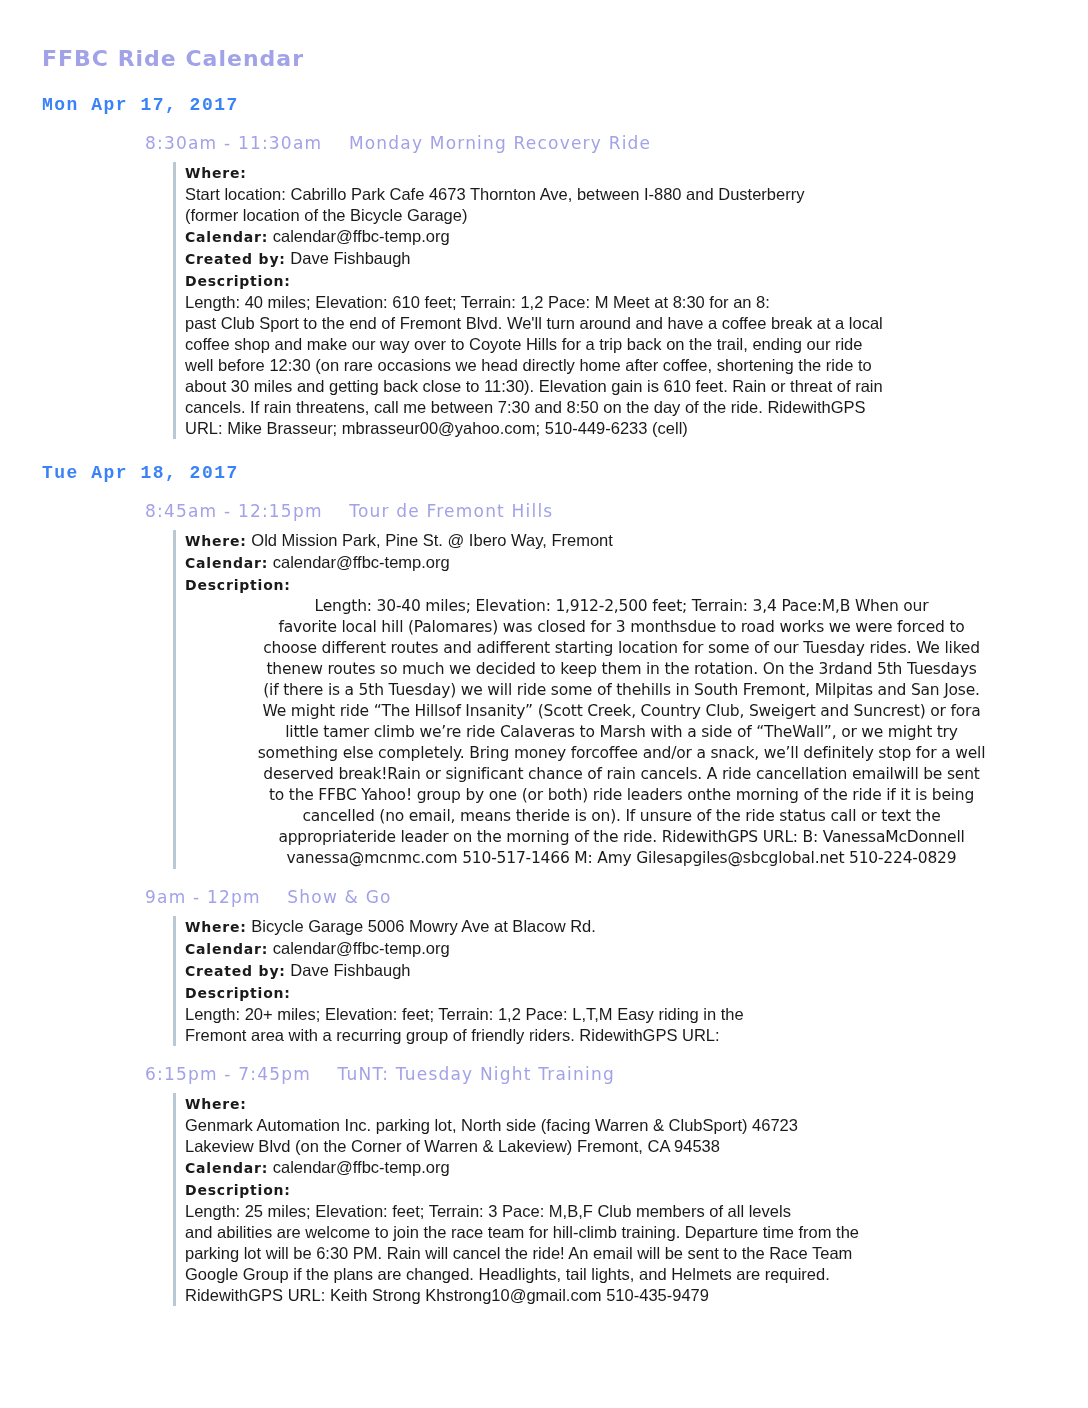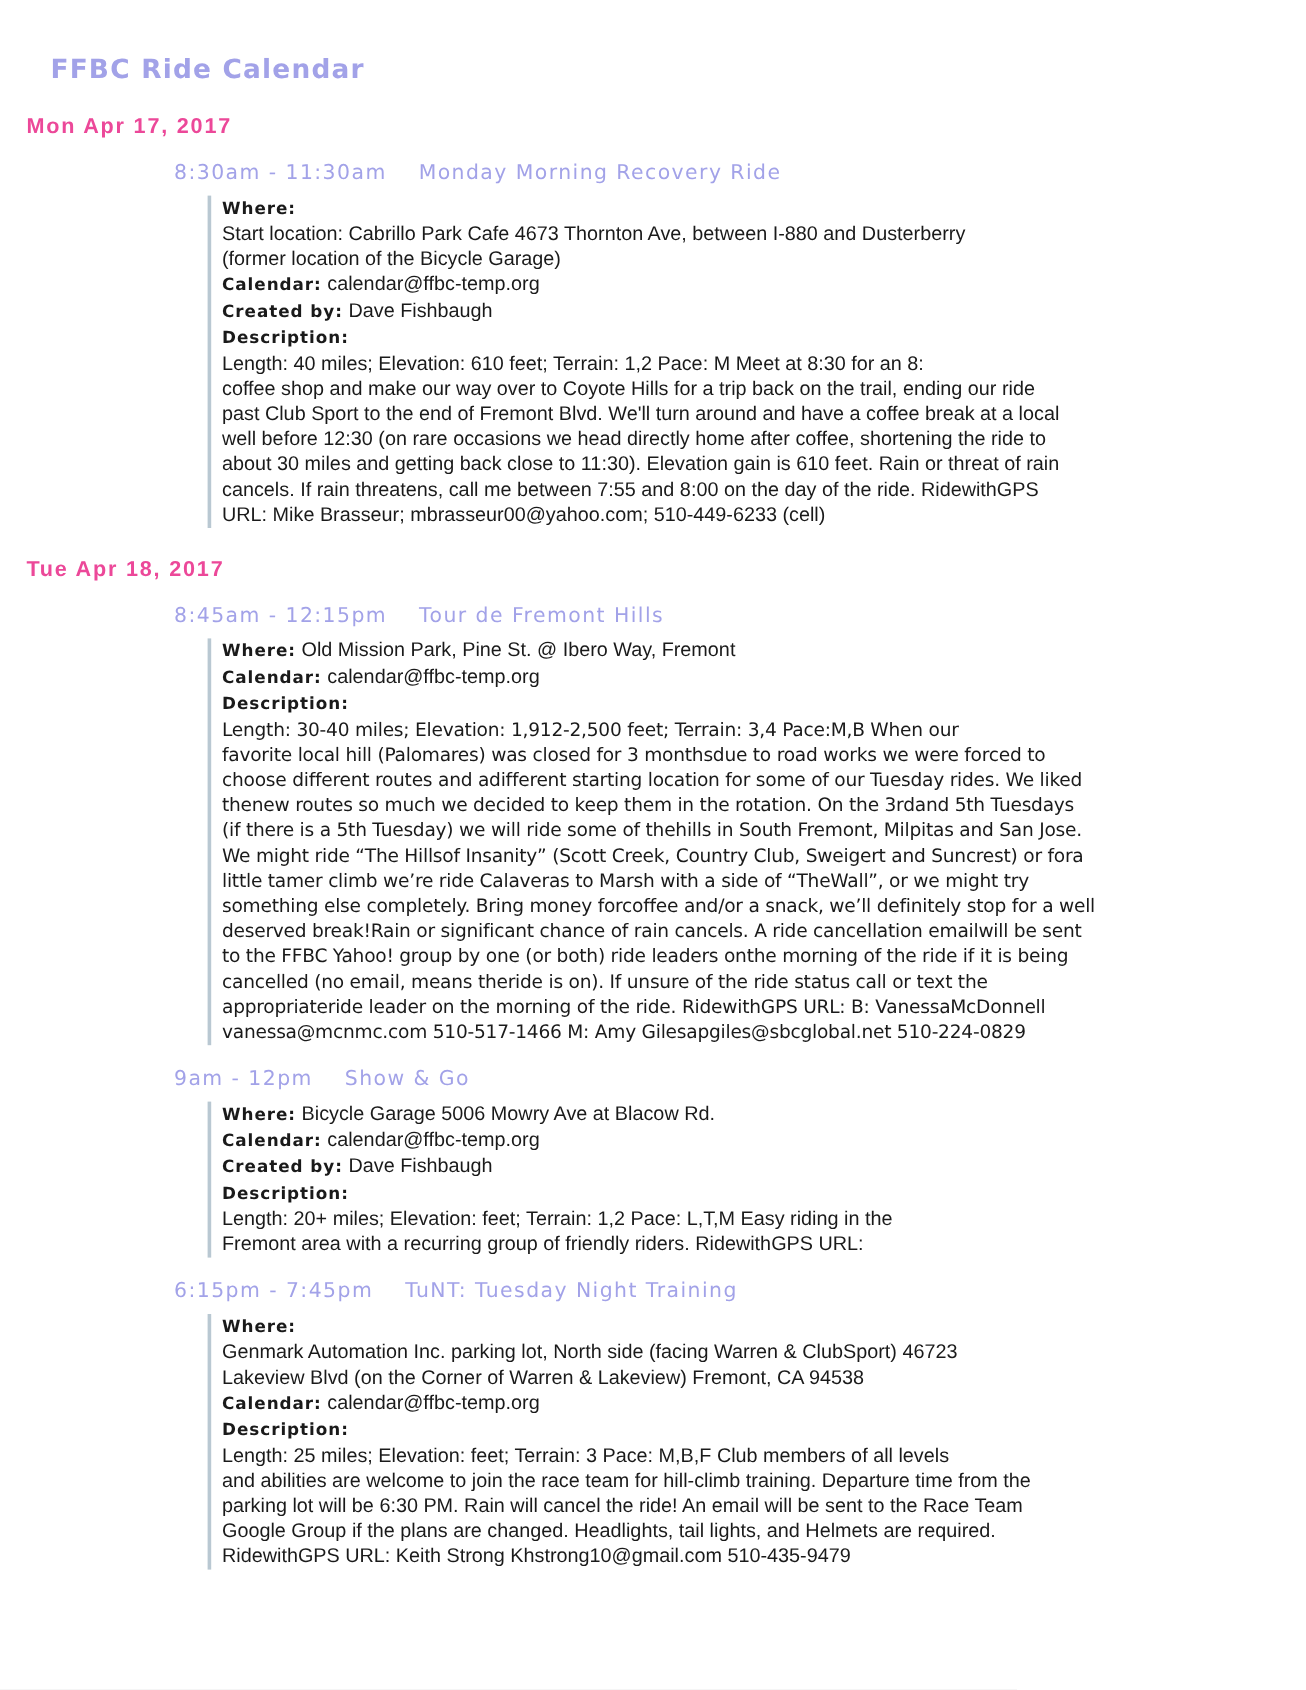--- a/index.html
+++ b/index.html
@@ -24,26 +24,26 @@
   }
   .page-title{
     margin:46px 0 0 42px;
     font-family:"DejaVu Sans", sans-serif;
     font-weight:bold;
     font-size:22px;
     letter-spacing:1px;
     color:var(--accent);
   }
   .date-heading{
-    margin:24px 0 0 22px;
-    font-family:Liberation Sans, sans-serif;
+    margin:24px 0 0 42px;
+    font-family:Liberation Mono, monospace;
     font-weight:bold;
     font-size:18px;
     letter-spacing:1.5px;
-    color:#ec4899;
+    color:#3b82f6;
   }
   .event-heading{
     margin:18px 0 9px 145px;
     font-family:"DejaVu Sans", sans-serif;
     font-weight:normal;
     font-size:17px;
     letter-spacing:1.2px;
     color:var(--accent);
   }
   .event-time{ margin-right:20px; }
@@ -59,20 +59,21 @@
   .line .lbl{
     font-family:"DejaVu Sans", sans-serif;
     font-weight:bold;
     font-size:14px;
     letter-spacing:0.8px;
   }
   .line.alt{
     font-family:"DejaVu Sans", sans-serif;
     font-size:15.5px;
     letter-spacing:-0.2px;
+    text-align:center;
   }
 </style>
 </head>
 <body>
 
 <div class="page">
 
   <h1 class="page-title">FFBC Ride Calendar</h1>
 
   <section>
@@ -84,25 +85,25 @@
         <span class="event-title">Monday Morning Recovery Ride</span>
       </h3>
       <div class="event-body">
           <div class="line"><span class="lbl">Where:</span></div>
           <div class="line"><span>Start location: Cabrillo Park Cafe 4673 Thornton Ave, between I-880 and Dusterberry</span></div>
           <div class="line"><span>(former location of the Bicycle Garage)</span></div>
           <div class="line"><span class="lbl">Calendar:</span> <span>calendar@ffbc-temp.org</span></div>
           <div class="line"><span class="lbl">Created by:</span> <span>Dave Fishbaugh</span></div>
           <div class="line"><span class="lbl">Description:</span></div>
           <div class="line"><span>Length: 40 miles; Elevation: 610 feet; Terrain: 1,2 Pace: M Meet at 8:30 for an 8:</span></div>
+          <div class="line"><span>past Club Sport to the end of Fremont Blvd. We'll turn around and have a coffee break at a local</span></div>
           <div class="line"><span>coffee shop and make our way over to Coyote Hills for a trip back on the trail, ending our ride</span></div>
-          <div class="line"><span>past Club Sport to the end of Fremont Blvd. We'll turn around and have a coffee break at a local</span></div>
           <div class="line"><span>well before 12:30 (on rare occasions we head directly home after coffee, shortening the ride to</span></div>
           <div class="line"><span>about 30 miles and getting back close to 11:30). Elevation gain is 610 feet. Rain or threat of rain</span></div>
-          <div class="line"><span>cancels. If rain threatens, call me between 7:55 and 8:00 on the day of the ride. RidewithGPS</span></div>
+          <div class="line"><span>cancels. If rain threatens, call me between 7:30 and 8:50 on the day of the ride. RidewithGPS</span></div>
           <div class="line"><span>URL: Mike Brasseur; mbrasseur00@yahoo.com; 510-449-6233 (cell)</span></div>
         </div>
     </article>
   </section>
 
   <section>
     <h2 class="date-heading">Tue Apr 18, 2017</h2>
 
     <article>
       <h3 class="event-heading">

